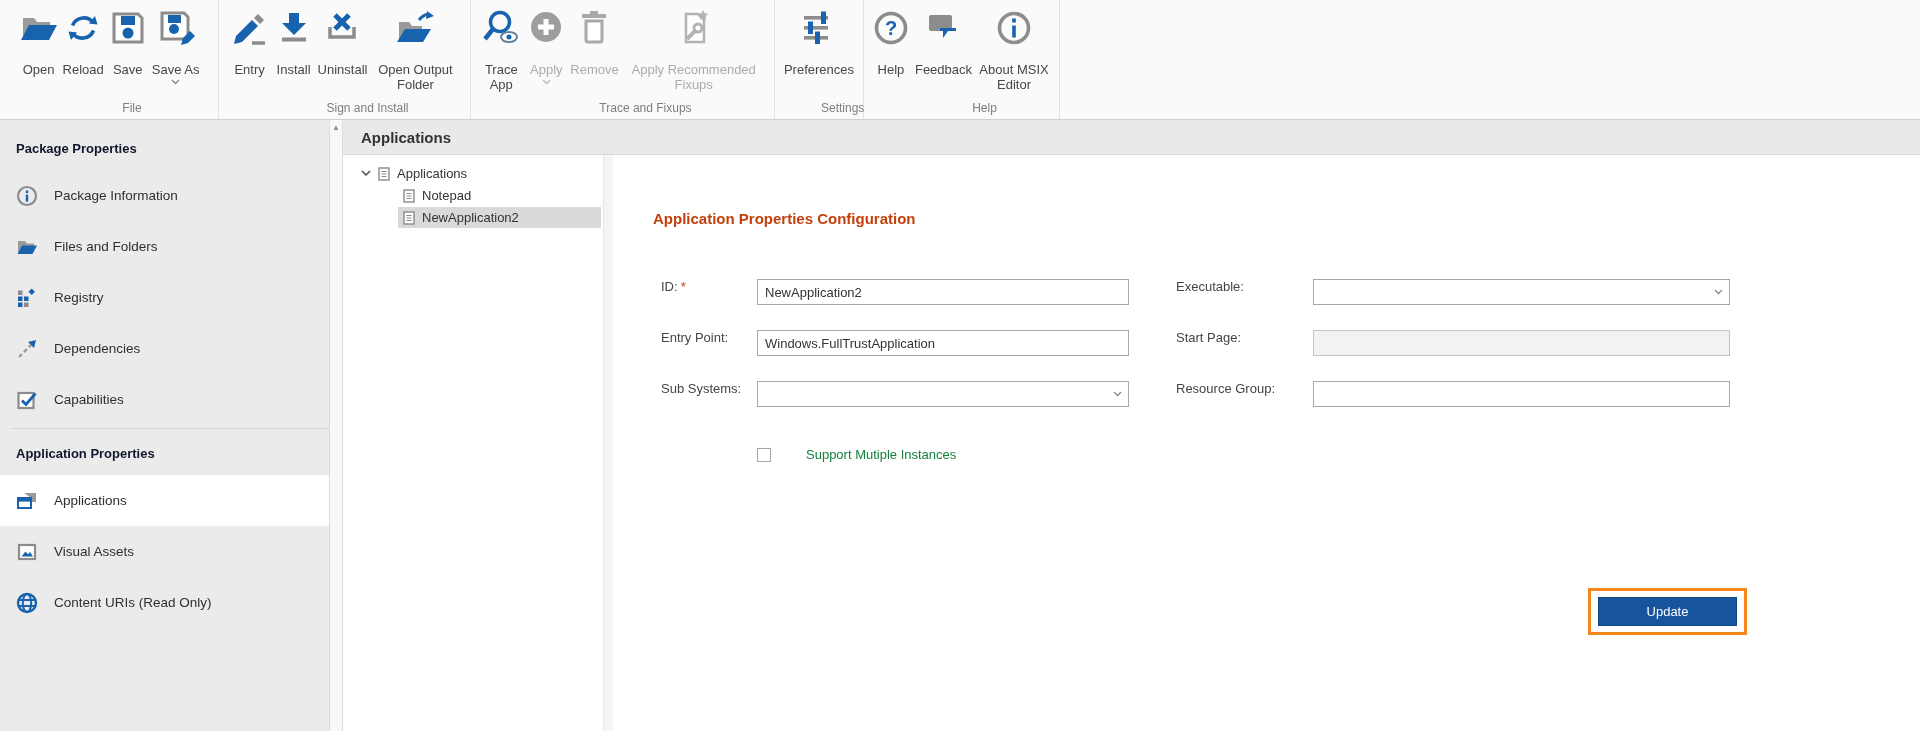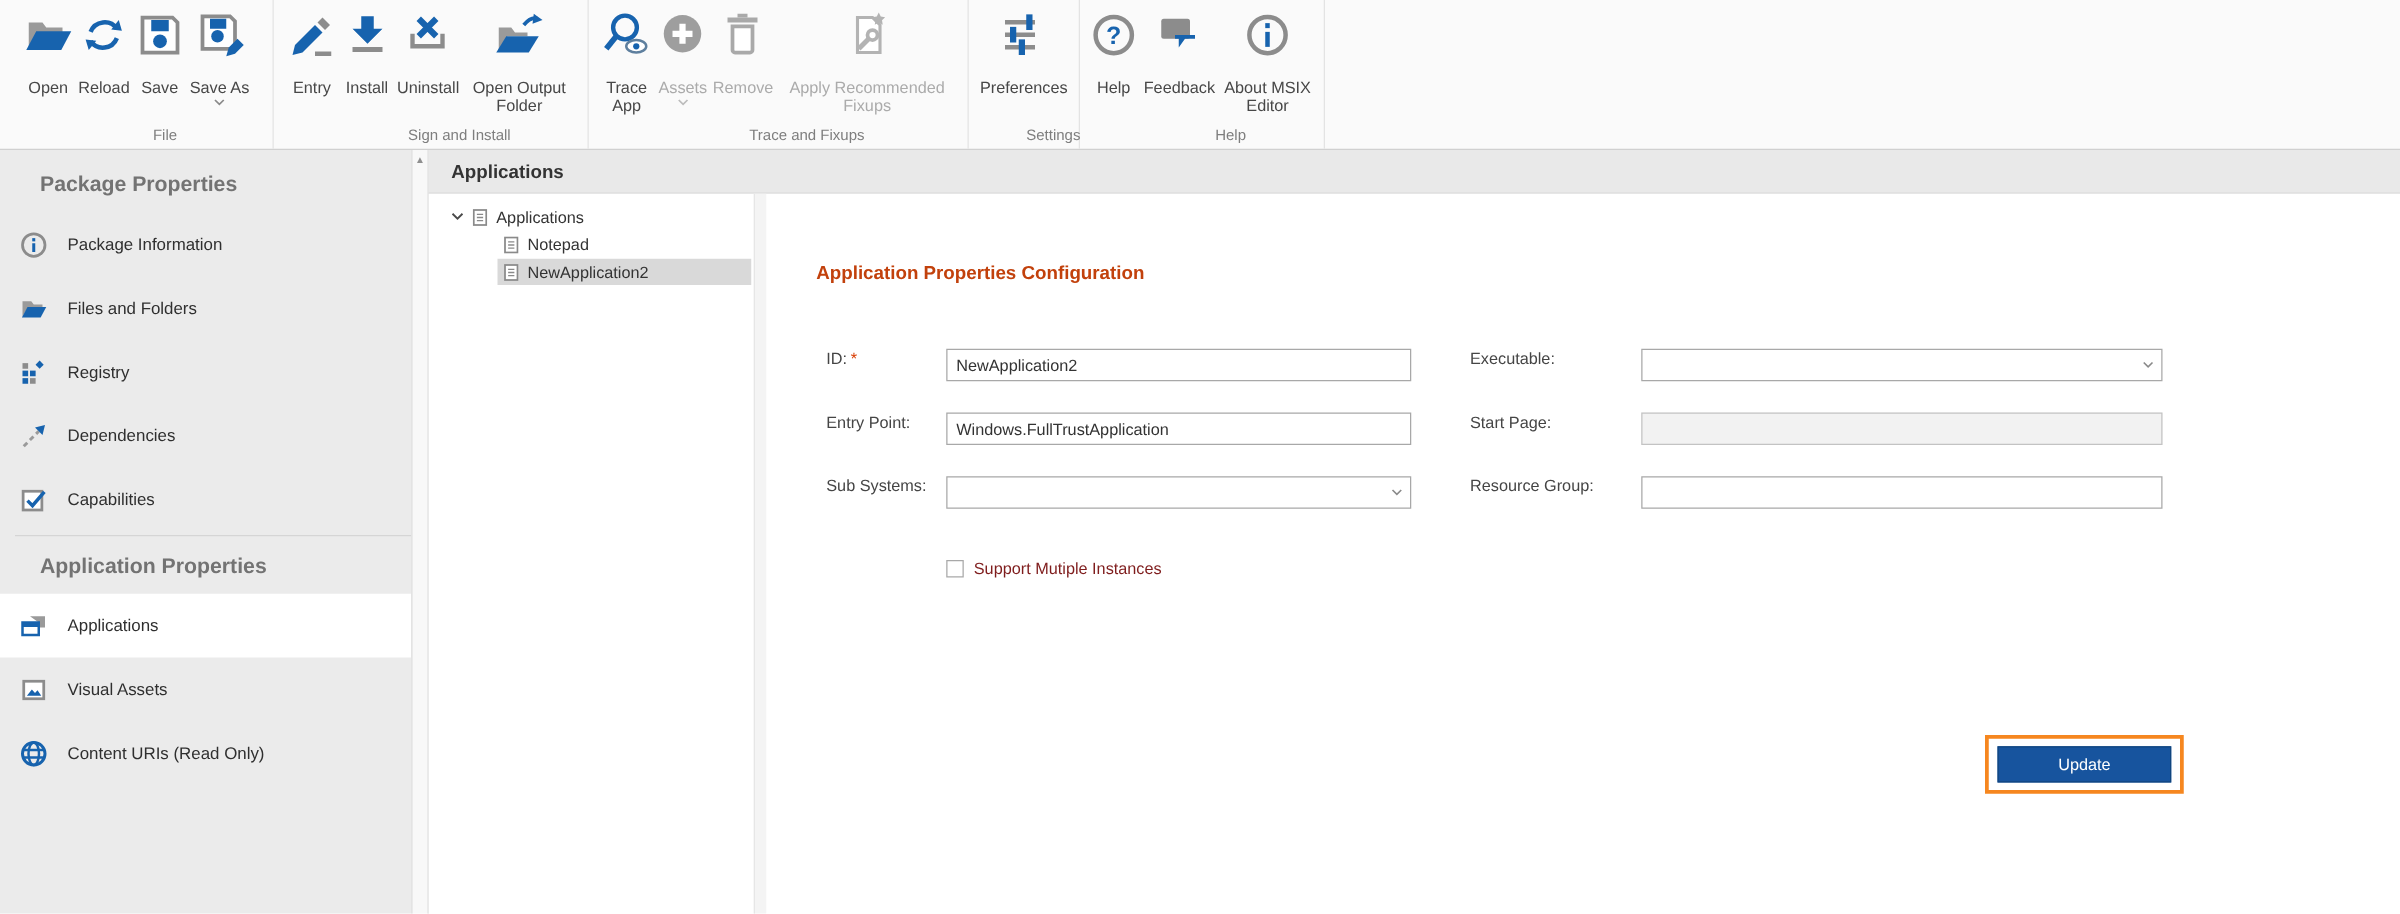--- a/index.html
+++ b/index.html
@@ -15,22 +15,22 @@
   .rlabel { font-size:13px; color:#474747; text-align:center; line-height:15px; margin-top:13px; }
   .rbtn.disabled .rlabel { color:#ababab; }
   .chev { margin-top:2px; line-height:0; }
   .rgroup-label { position:absolute; bottom:4px; left:0; right:0; text-align:center;
     font-size:12px; color:#7e7e7e;margin-left:46px; }
 
   
   .main { display:flex; height:611px; }
 
   .sidebar { width:329px; background:#ebebeb; flex:0 0 auto; }
-  .side-header { height:44px; display:flex; align-items:center; padding-left:32px;
-    font-size:17px; font-weight:bold; color:#737373; }
+  .side-header { height:44px; display:flex; align-items:center; padding-left:16px;
+    font-size:13px; font-weight:bold; color:#0f172a; }
   .side-header.first { margin-top:6px; }
   .side-item { height:51px; display:flex; align-items:center; padding-left:16px; gap:16px;
     font-size:13.5px; color:#2f2f2f; cursor:pointer; }
   .side-item.selected { background:#ffffff; }
   .side-icon { width:22px; height:22px; display:flex; align-items:center; justify-content:center; flex:0 0 auto; }
   .side-sep { border-top:1px solid #d5d5d5; margin:3px 0 2px 12px; }
 
   .side-scroll { width:14px; background:#f8f8f8; border-left:1px solid #dcdcdc;
     border-right:1px solid #dcdcdc; flex:0 0 auto; }
   .scroll-up { height:15px; display:flex; align-items:center; justify-content:center;
@@ -61,21 +61,21 @@
   .req { color:#D83B01; margin-left:3px; }
   .fwrap { position:relative; width:372px; flex:0 0 auto; }
   .fwrap-r { position:relative; width:417px; flex:0 0 auto; }
   .finput { width:100%; height:26px; border:1px solid #a8a8a8; background:#fff;
     font-family:"Liberation Sans","DejaVu Sans",sans-serif; font-size:13px; color:#333; padding:0 7px; }
   .finput.disabled { background:#f2f2f2; border-color:#c3c3c3; }
   .combo-arrow { position:absolute; right:7px; top:10px; line-height:0; }
 
   .chk-row { margin:40px 0 0 144px; display:flex; align-items:center; gap:8px; }
   .chkbox { width:14px; height:14px; border:1px solid #a8a8a8; background:#fff; cursor:pointer; }
-  .chk-label { font-size:13px; color:#7f1d1d; }
+  .chk-label { font-size:13px; color:#15803d;margin-left:27px; }
 
   .update-wrap { position:absolute; left:975px; top:433px; border:3px solid #F6871F; padding:6px 7px; }
   .update-btn { width:139px; height:29px; background:#17549E; border:1px solid #10457f; color:#fff;
     font-size:13px; display:flex; align-items:center; justify-content:center; cursor:pointer; }
 </style>
 </head>
 <body>
 
 <div class="ribbon">
 
@@ -189,21 +189,21 @@
         </span>
         <span class="rlabel" style="width:42px">Trace App</span>
       </div>
       <div class="rbtn disabled">
         <span class="ricon">
           <svg width="40" height="40" viewBox="0 0 40 40">
               <circle cx="20" cy="19" r="15" fill="#9E9E9E"></circle>
               <path d="M20 11v16M12 19h16" stroke="#fff" stroke-width="5"></path>
             </svg>
         </span>
-        <span class="rlabel">Assets</span>
+        <span class="rlabel">Apply</span>
         <span class="chev">
           <svg width="9" height="6" viewBox="0 0 9 6">
               <path d="M1 1l3.5 3.5L8 1" fill="none" stroke="#bcbcbc" stroke-width="1.4"></path>
             </svg>
         </span>
       </div>
       <div class="rbtn disabled">
         <span class="ricon">
           <svg width="40" height="40" viewBox="0 0 40 40">
               <path d="M12 13 h16 v19 a2 2 0 0 1 -2 2 h-12 a2 2 0 0 1 -2 -2z" fill="#fff" stroke="#A9A9A9" stroke-width="3"></path>

